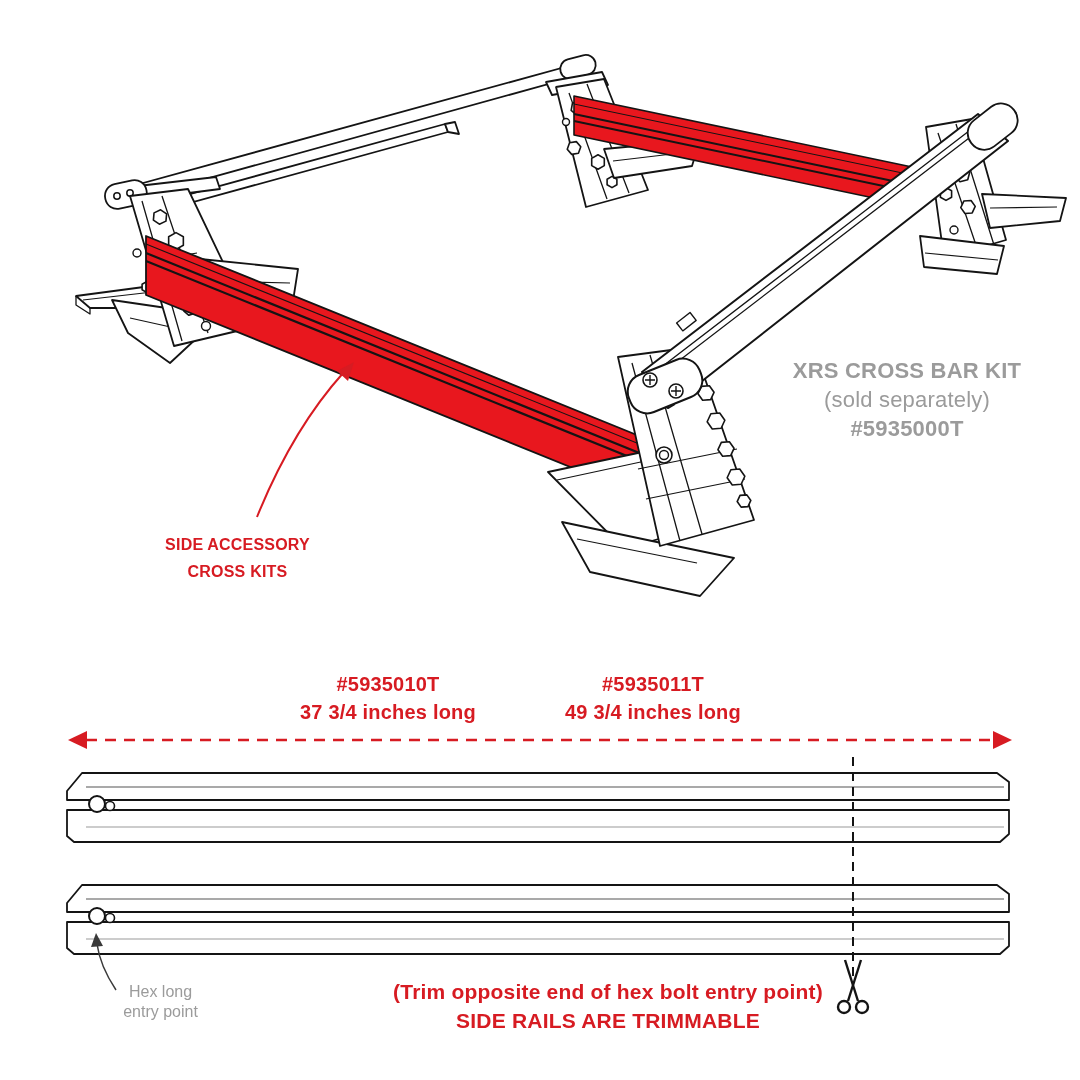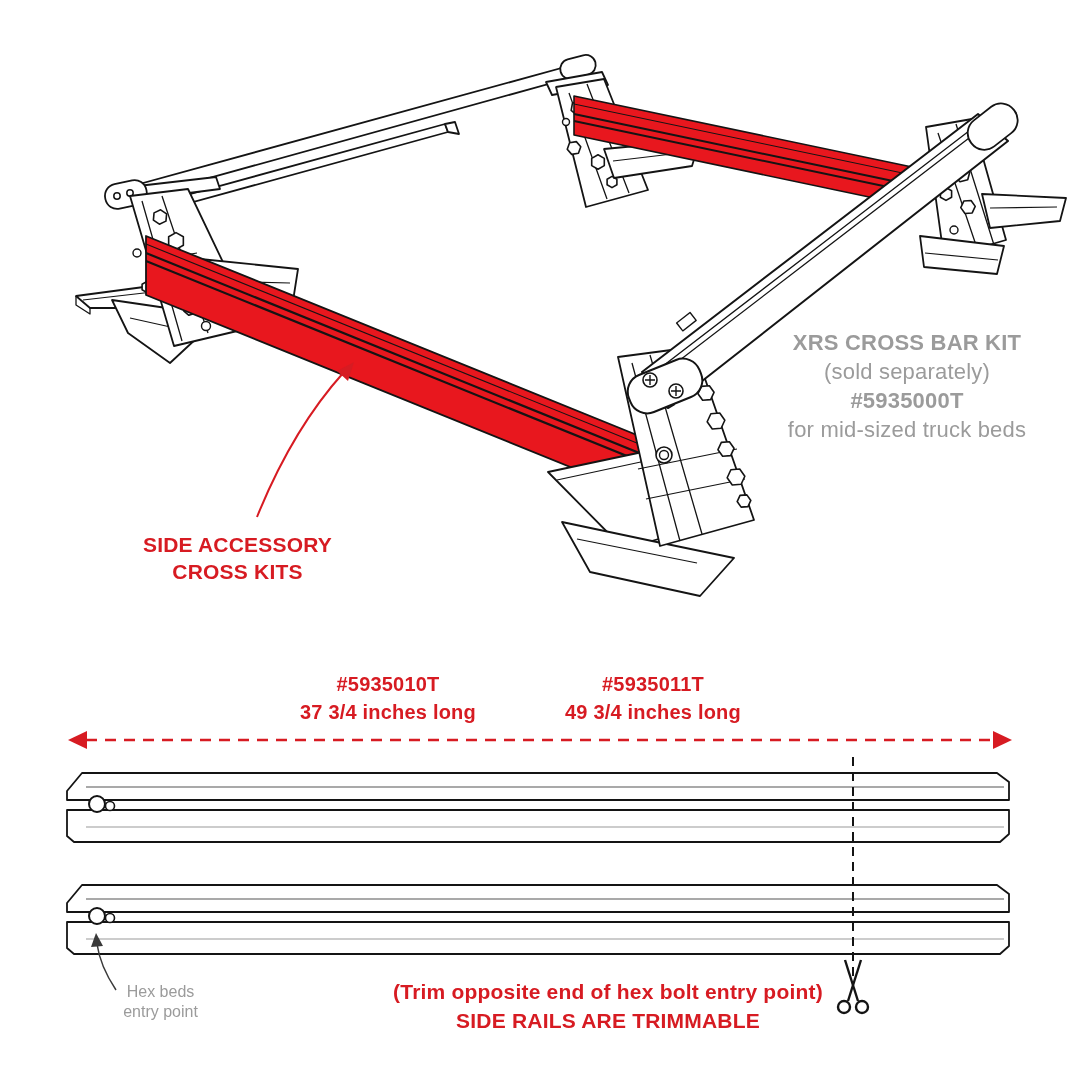--- a/index.html
+++ b/index.html
@@ -1,25 +1,25 @@
 <!DOCTYPE html>
 <html><head>
 <meta charset="utf-8">
 <style>
   html,body{margin:0;padding:0;background:#ffffff;}
   .canvas{position:relative;width:1080px;height:1080px;background:#ffffff;overflow:hidden;
           font-family:"Liberation Sans", sans-serif;}
   .canvas svg{position:absolute;left:0;top:0;}
   .label{position:absolute;text-align:center;}
   .label div{white-space:nowrap;}
-  .gray-block{left:757px;top:328px;width:300px;font-size:22px;line-height:29px;
+  .gray-block{left:757px;top:356px;width:300px;font-size:22px;line-height:29px;
               color:#9B9B9B;font-weight:700;letter-spacing:0.2px;}
   .gray-block .lite{font-weight:400;}
   .red-label{color:#D71B22;font-weight:700;letter-spacing:0.2px;}
-  .side-accessory{left:110px;top:531px;width:255px;font-size:21px;line-height:27px;}
+  .side-accessory{left:110px;top:531px;width:255px;font-size:16px;line-height:27px;}
   .dim-label{top:670px;width:230px;font-size:20px;line-height:28px;}
   .dim-1{left:273px;}
   .dim-2{left:538px;}
   .hex-note{left:93px;top:982px;width:135px;font-size:16px;line-height:20px;
             color:#9B9B9B;font-weight:400;}
   .trim-note{left:358px;top:977px;width:500px;font-size:21px;line-height:29px;}
 </style>
 </head>
 <body>
 
@@ -182,40 +182,39 @@
       <path d="M116,990 C104,972 99,958 97,944" fill="none" stroke-width="1.5"></path>
       <polygon points="96,933 91,947 103,946" fill="#3a3a3a" stroke="none"></polygon>
     </g>
   </g>
 </svg>
 
 <div class="label gray-block">
   <div>XRS CROSS BAR KIT</div>
   <div class="lite">(sold separately)</div>
   <div>#5935000T</div>
-  <div class="lite">for mid-sized truck beds</div>
 </div>
 
 <div class="label red-label side-accessory">
   <div>SIDE ACCESSORY</div>
   <div>CROSS KITS</div>
 </div>
 
 <div class="label red-label dim-label dim-1">
   <div>#5935010T</div>
   <div>37 3/4 inches long</div>
 </div>
 
 <div class="label red-label dim-label dim-2">
   <div>#5935011T</div>
   <div>49 3/4 inches long</div>
 </div>
 
 <div class="label hex-note">
-  <div>Hex beds</div>
+  <div>Hex long</div>
   <div>entry point</div>
 </div>
 
 <div class="label red-label trim-note">
   <div>(Trim opposite end of hex bolt entry point)</div>
   <div>SIDE RAILS ARE TRIMMABLE</div>
 </div>
 
 </div>
 

